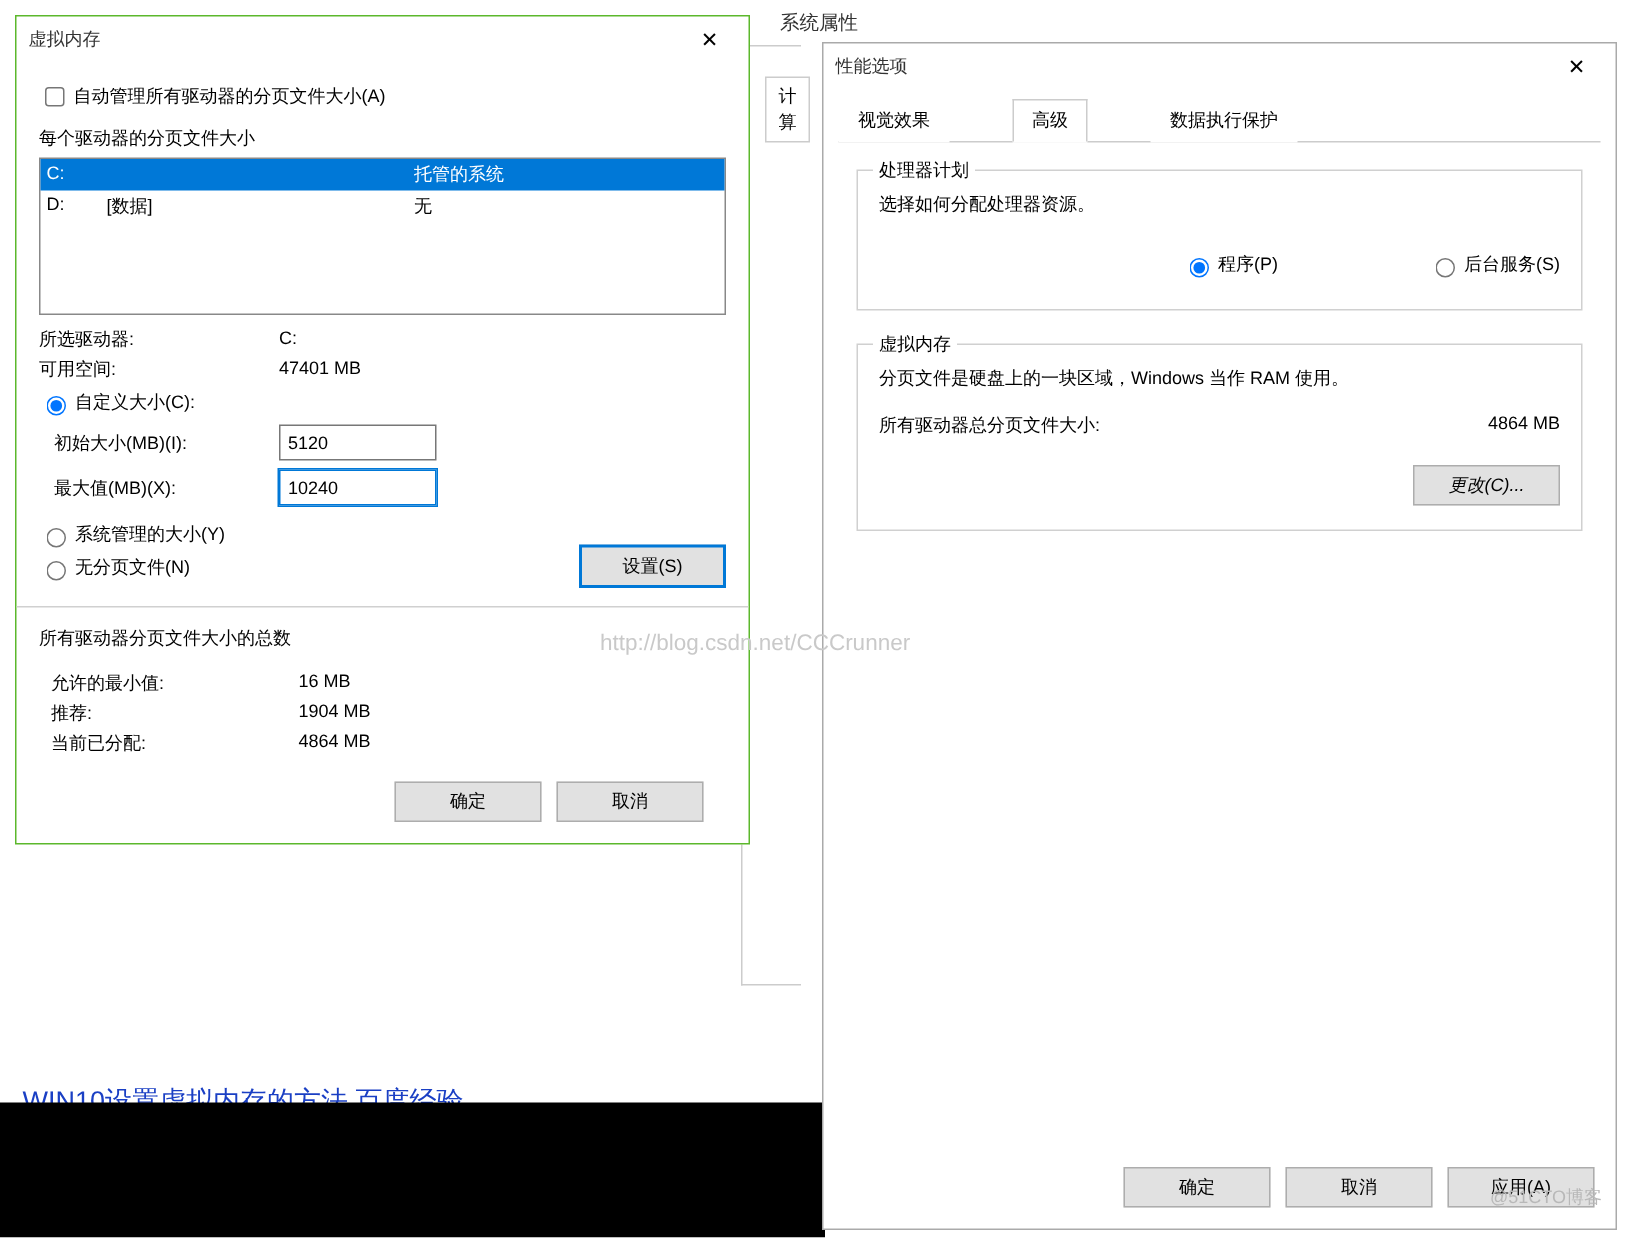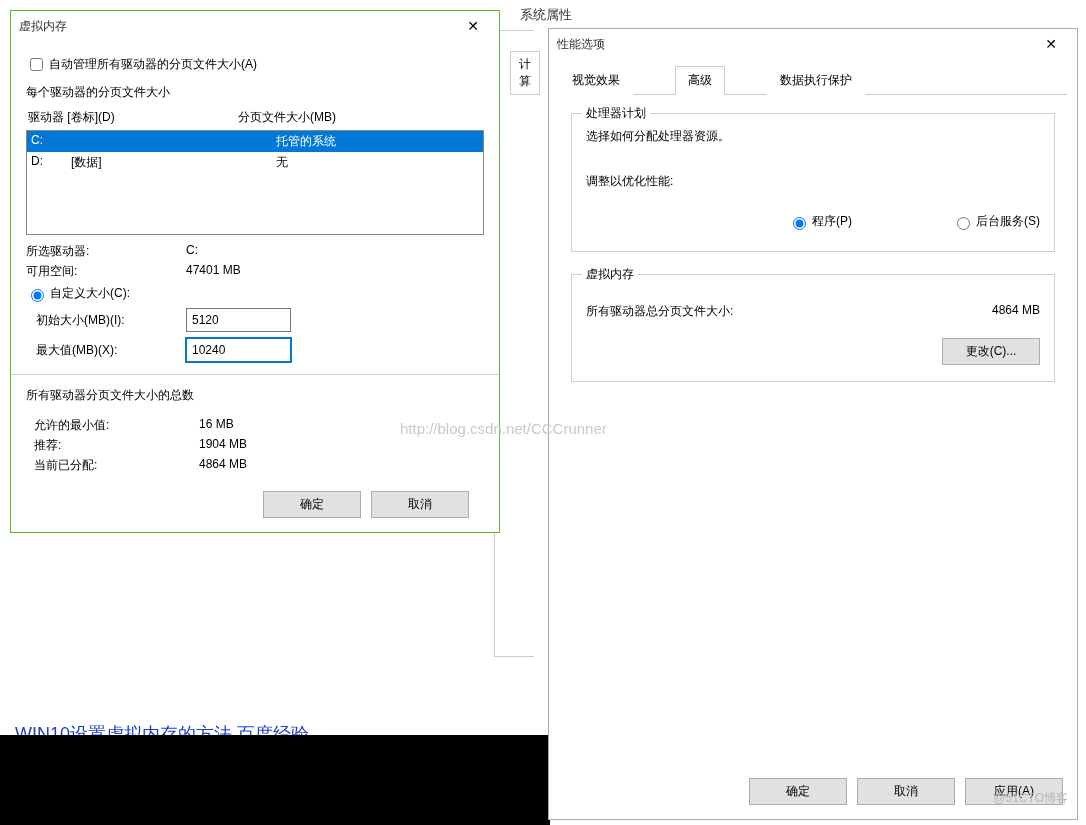--- a/index.html
+++ b/index.html
@@ -55,21 +55,21 @@
 
 .tabs { display: flex; border-bottom: 1px solid #ccc; margin: 6px 10px 0; gap: 42px; }
 .tab { padding: 5px 12px; border: 1px solid transparent; cursor: pointer; position: relative; top: 1px; background: #fff; }
 .tab.active { border: 1px solid #ccc; border-bottom: 1px solid #fff; font-family: Liberation Serif, serif; }
 .perf-body { padding: 18px 22px; }
 .groupbox { border: 1px solid #d0d0d0; padding: 14px 14px 16px; margin-bottom: 22px; position: relative; }
 .groupbox .legend { position: absolute; top: -9px; left: 10px; background: #fff; padding: 0 4px; font-size: 12px; }
 .perf-radios { display: flex; gap: 100px; margin-top: 18px; justify-content: flex-end; }
 .perf-kv { display: flex; margin: 14px 0 18px; }
 .perf-kv .k { flex: 1; }
-.change-row { display: flex; justify-content: flex-end; }
+.change-row { display: flex; justify-content: flex-end; font-style: italic; }
 .perf-buttons { position: absolute; bottom: 14px; right: 14px; display: flex; gap: 10px; }
 </style>
 </head>
 <body>
 
 <div class="bg-text sysprops">系统属性</div>
 <div class="dialog sys-hint">
   <div class="tab-hint">计算</div>
 </div>
 <div class="blue-link">WIN10设置虚拟内存的方法  百度经验</div>
@@ -81,24 +81,20 @@
   <div class="titlebar">
     <div class="title">虚拟内存</div>
     <div class="close">✕</div>
   </div>
   <div class="content">
     <div class="checkbox-row">
       <input type="checkbox" style="">
       <span>自动管理所有驱动器的分页文件大小(A)</span>
     </div>
     <div class="section-label">每个驱动器的分页文件大小</div>
-    <div class="list-headers">
-      <div class="col1">驱动器 [卷标](D)</div>
-      <div>分页文件大小(MB)</div>
-    </div>
     <div class="drive-list">
       <div class="drive-row selected">
         <div class="dcol1">C:</div>
         <div class="dcol2"></div>
         <div>托管的系统</div>
       </div>
       <div class="drive-row">
         <div class="dcol1">D:</div>
         <div class="dcol2">[数据]</div>
         <div>无</div>
@@ -120,20 +116,33 @@
       </div>
     <div class="size-row">
         <label>初始大小(MB)(I):</label>
         <input type="text" value="5120" style="">
       </div>
     <div class="size-row">
         <label>最大值(MB)(X):</label>
         <input type="text" class="focus" value="10240" style="">
       </div>
 
+    <div style="display:flex;align-items:flex-end;">
+      <div style="flex:1;">
+        <div class="radio-row">
+            <input type="radio" name="pfmode" style="">
+            <span>系统管理的大小(Y)</span>
+          </div>
+        <div class="radio-row">
+            <input type="radio" name="pfmode" style="">
+            <span>无分页文件(N)</span>
+          </div>
+      </div>
+      <div class="btn default">设置(S)</div>
+    </div>
 
     <div class="hr"></div>
 
     <div class="section-label">所有驱动器分页文件大小的总数</div>
     <div class="totals" style="padding:6px 0 4px 8px;">
       <div class="kv">
           <div class="k">允许的最小值:</div>
           <div>16 MB</div>
         </div>
       <div class="kv">
@@ -160,35 +169,35 @@
   </div>
   <div class="tabs">
     <div class="tab">视觉效果</div>
     <div class="tab active">高级</div>
     <div class="tab">数据执行保护</div>
   </div>
   <div class="perf-body">
     <div class="groupbox">
       <div class="legend">处理器计划</div>
       <div>选择如何分配处理器资源。</div>
-      <div style="margin-top:28px;">调整以优化性能:</div>
       <div class="perf-radios">
         <div class="radio-row">
             <input type="radio" name="sched" checked="" style="">
             <span>程序(P)</span>
           </div>
         <div class="radio-row">
             <input type="radio" name="sched" style="">
             <span>后台服务(S)</span>
           </div>
       </div>
     </div>
 
     <div class="groupbox">
       <div class="legend">虚拟内存</div>
+      <div>分页文件是硬盘上的一块区域，Windows 当作 RAM 使用。</div>
       <div class="perf-kv">
         <div class="k">所有驱动器总分页文件大小:</div>
         <div>4864 MB</div>
       </div>
       <div class="change-row">
           <div class="btn">更改(C)...</div>
         </div>
     </div>
   </div>
   <div class="perf-buttons">

